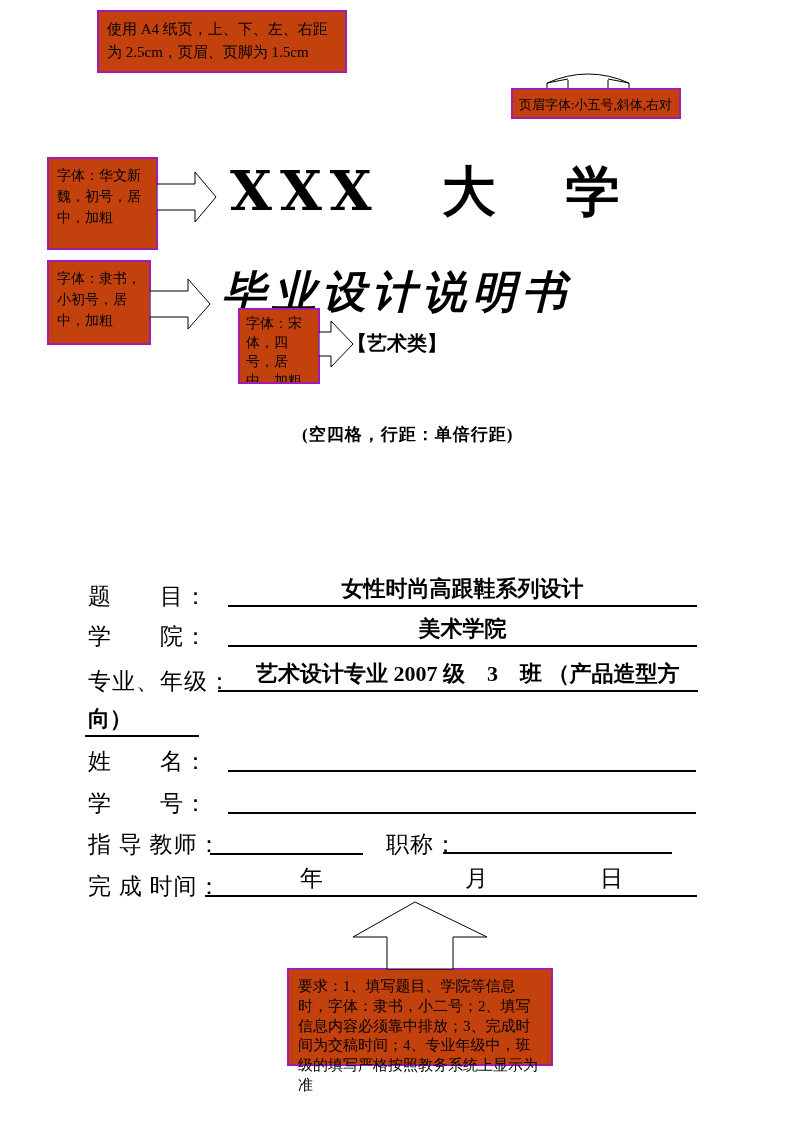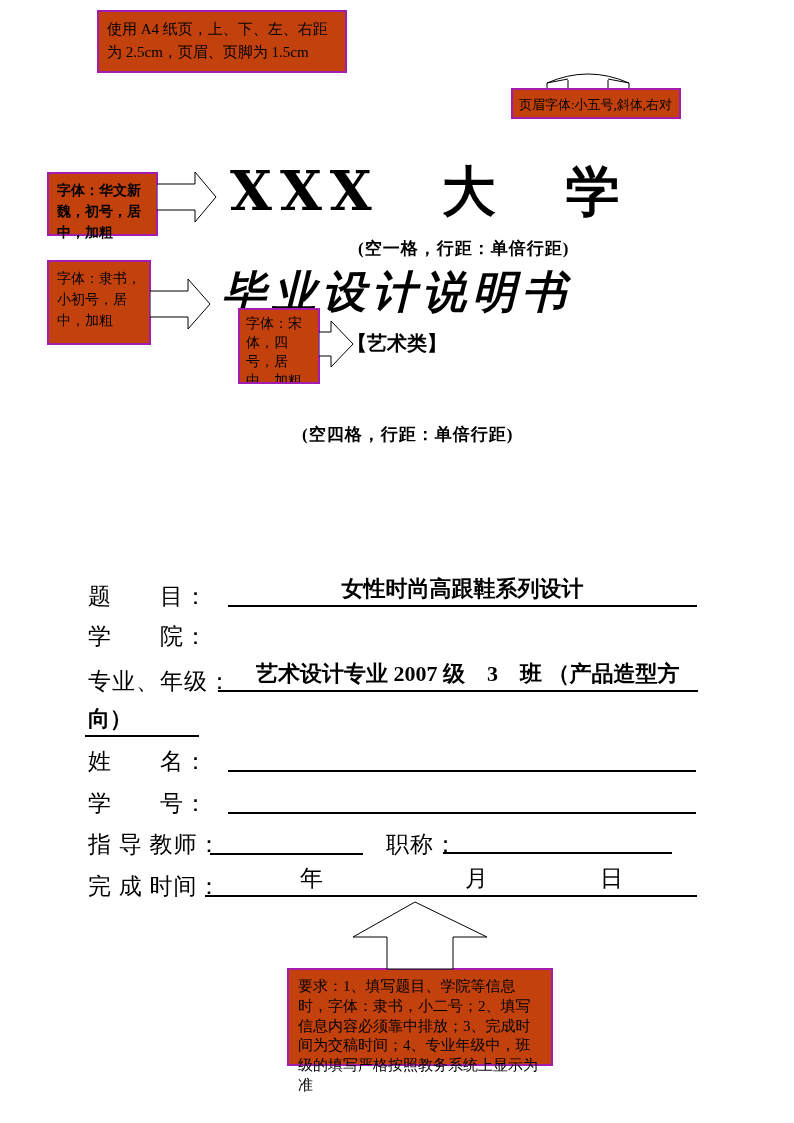--- a/index.html
+++ b/index.html
@@ -37,30 +37,29 @@
 
   <svg class="abs" style="left:540px;top:56px;" width="96" height="34" viewBox="0 0 96 34">
     <path d="M7,27 Q48,9 89,27" fill="none" stroke="#000" stroke-width="1"></path>
     <path d="M7,27 L28,23 M89,27 L68,23" fill="none" stroke="#000" stroke-width="1"></path>
     <path d="M7,27 V33 M28,24 V33 M68,24 V33 M89,27 V33" fill="none" stroke="#000" stroke-width="1"></path>
   </svg>
   <div class="abs box callout" style="left:503px;top:88px;width:170px;height:31px;font-size:13px;padding:5px 6px;margin-left:8px;">
     <span>页眉字体:小五号,斜体,右对</span>
   </div>
 
-  <div class="abs box callout" style="left:47px;top:172px;width:111px;height:64px;font-weight:bold;">
+  <div class="abs box callout" style="left:47px;top:157px;width:111px;height:93px;">
     <span>字体：华文新魏，初号，居中，加粗</span>
   </div>
   <svg class="abs" style="left:157px;top:170px;" width="60" height="54" viewBox="0 0 60 54">
     <polygon points="0,14 38,14 38,2 59,27 38,52 38,40 0,40" fill="#fff" stroke="#000" stroke-width="1"></polygon>
   </svg>
 
   <div class="abs uni-title" style="left:230px;top:156px;">XXX　大　学</div>
 
-  <div class="abs note" style="left:358px;top:237px;">(空一格，行距：单倍行距)</div>
 
   <div class="abs box callout" style="left:47px;top:260px;width:104px;height:85px;">
     <span>字体：隶书，小初号，居中，加粗</span>
   </div>
   <svg class="abs" style="left:150px;top:277px;" width="62" height="54" viewBox="0 0 62 54">
     <polygon points="0,14 38,14 38,2 60,27 38,52 38,40 0,40" fill="#fff" stroke="#000" stroke-width="1"></polygon>
   </svg>
 
   <div class="abs doc-title" style="left:222px;top:263px;z-index:1;font-style:italic;">毕业设计说明书</div>
 
@@ -74,20 +73,23 @@
   <div class="abs cat-title" style="left:347px;top:330px;z-index:2;">【艺术类】</div>
 
   <div class="abs note" style="left:302px;top:423px;">(空四格，行距：单倍行距)</div>
 
   <div class="abs flabel" style="left:88px;top:581px;">题　　目：</div>
   <div class="abs fline" style="left:228px;top:560px;width:469px;height:47px;">
     <div class="fvalue">女性时尚高跟鞋系列设计</div>
   </div>
 
   <div class="abs flabel" style="left:88px;top:621px;">学　　院：</div>
+  <div class="abs fline" style="left:228px;top:600px;width:469px;height:47px;">
+    <div class="fvalue">美术学院</div>
+  </div>
 
   <div class="abs flabel" style="left:88px;top:666px;">专业、年级：</div>
   <div class="abs fline" style="left:218px;top:645px;width:480px;height:47px;">
     <div class="fvalue left" style="padding-left:38px;">艺术设计专业 2007 级　3　班 （产品造型方</div>
   </div>
   <div class="abs fline" style="left:85px;top:690px;width:114px;height:47px;">
     <div class="fvalue left" style="padding-left:3px;">向）</div>
   </div>
 
   <div class="abs flabel" style="left:88px;top:746px;">姓　　名：</div>

